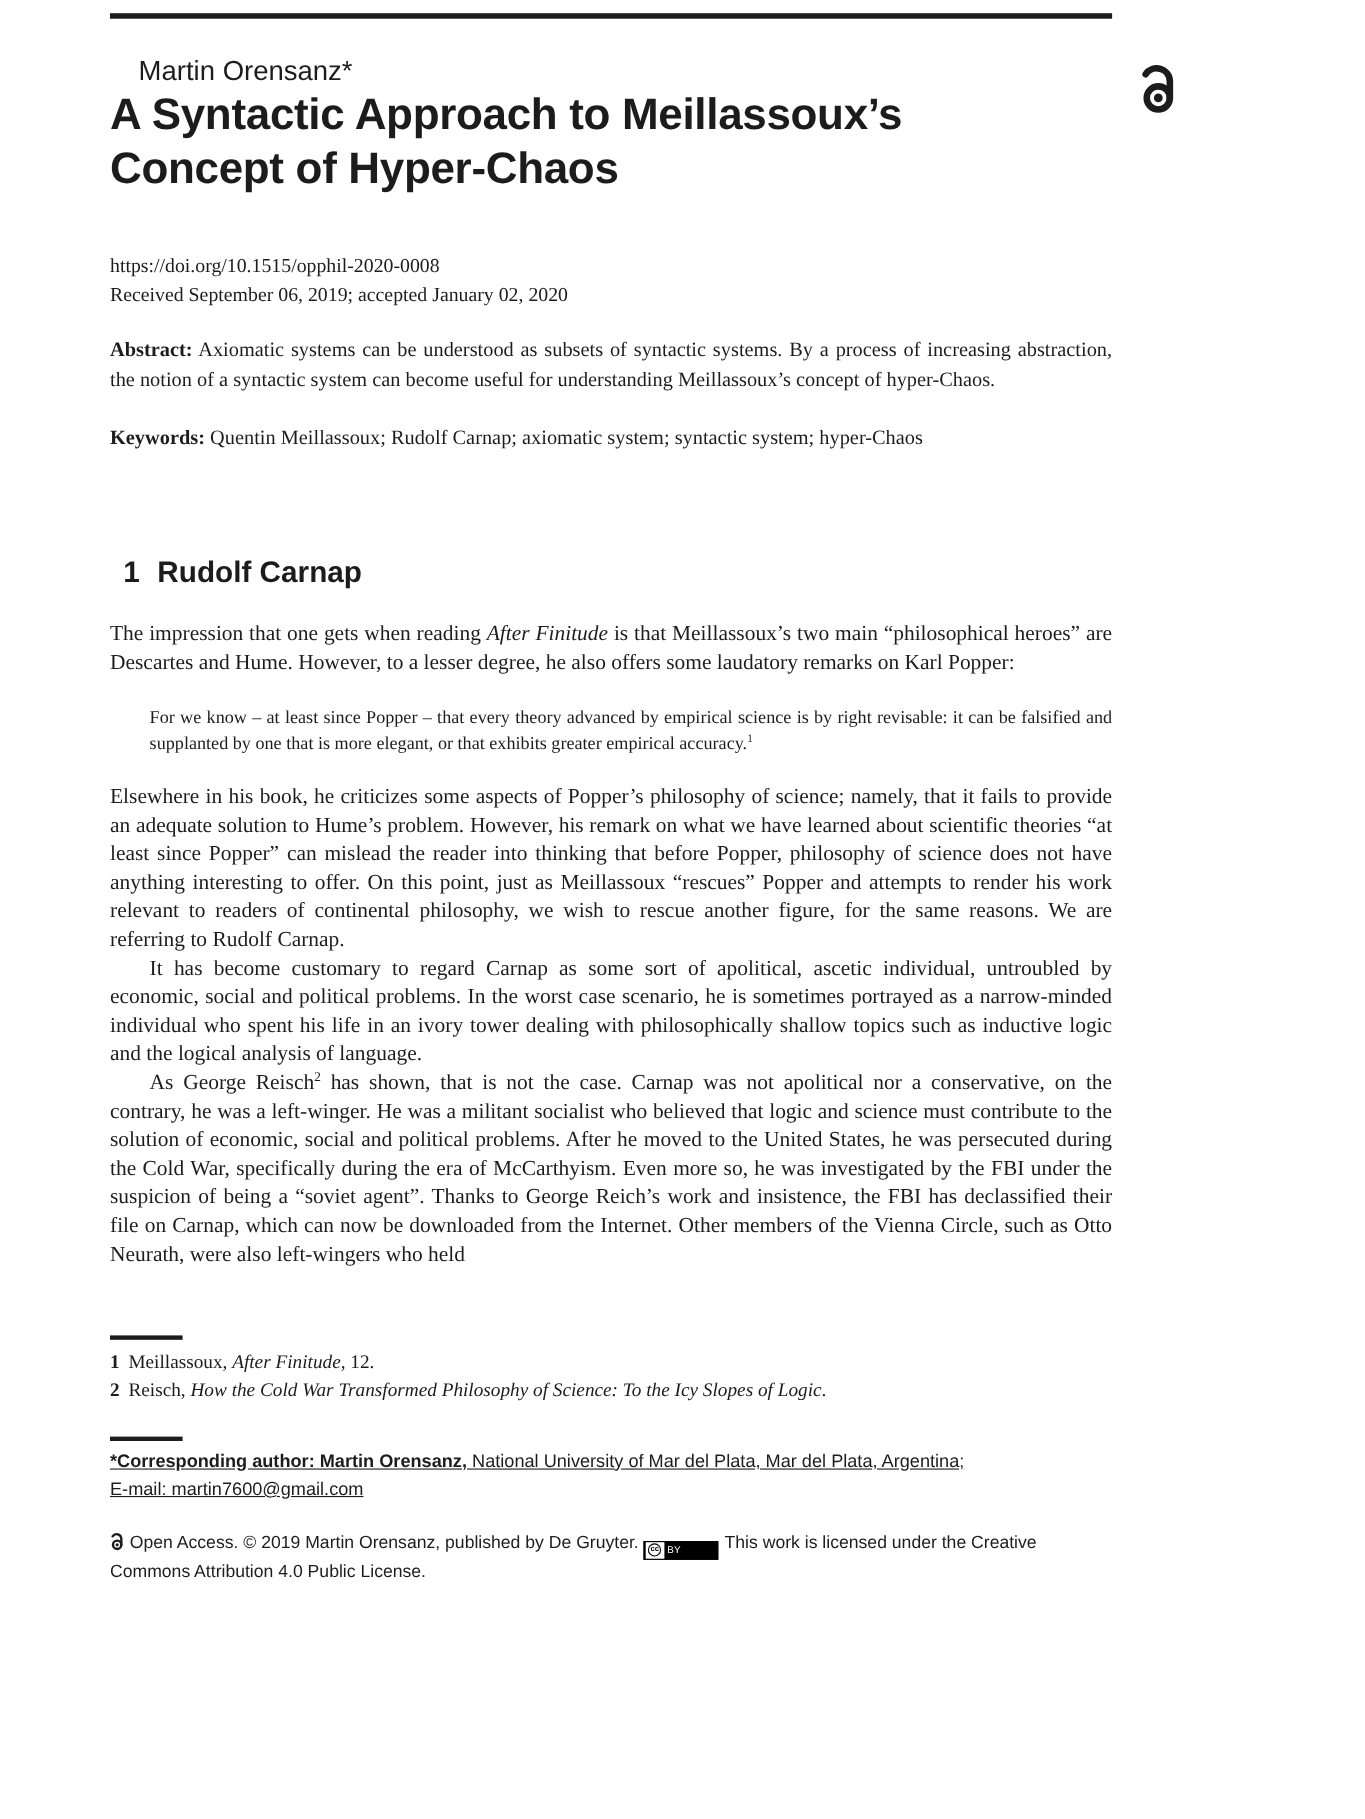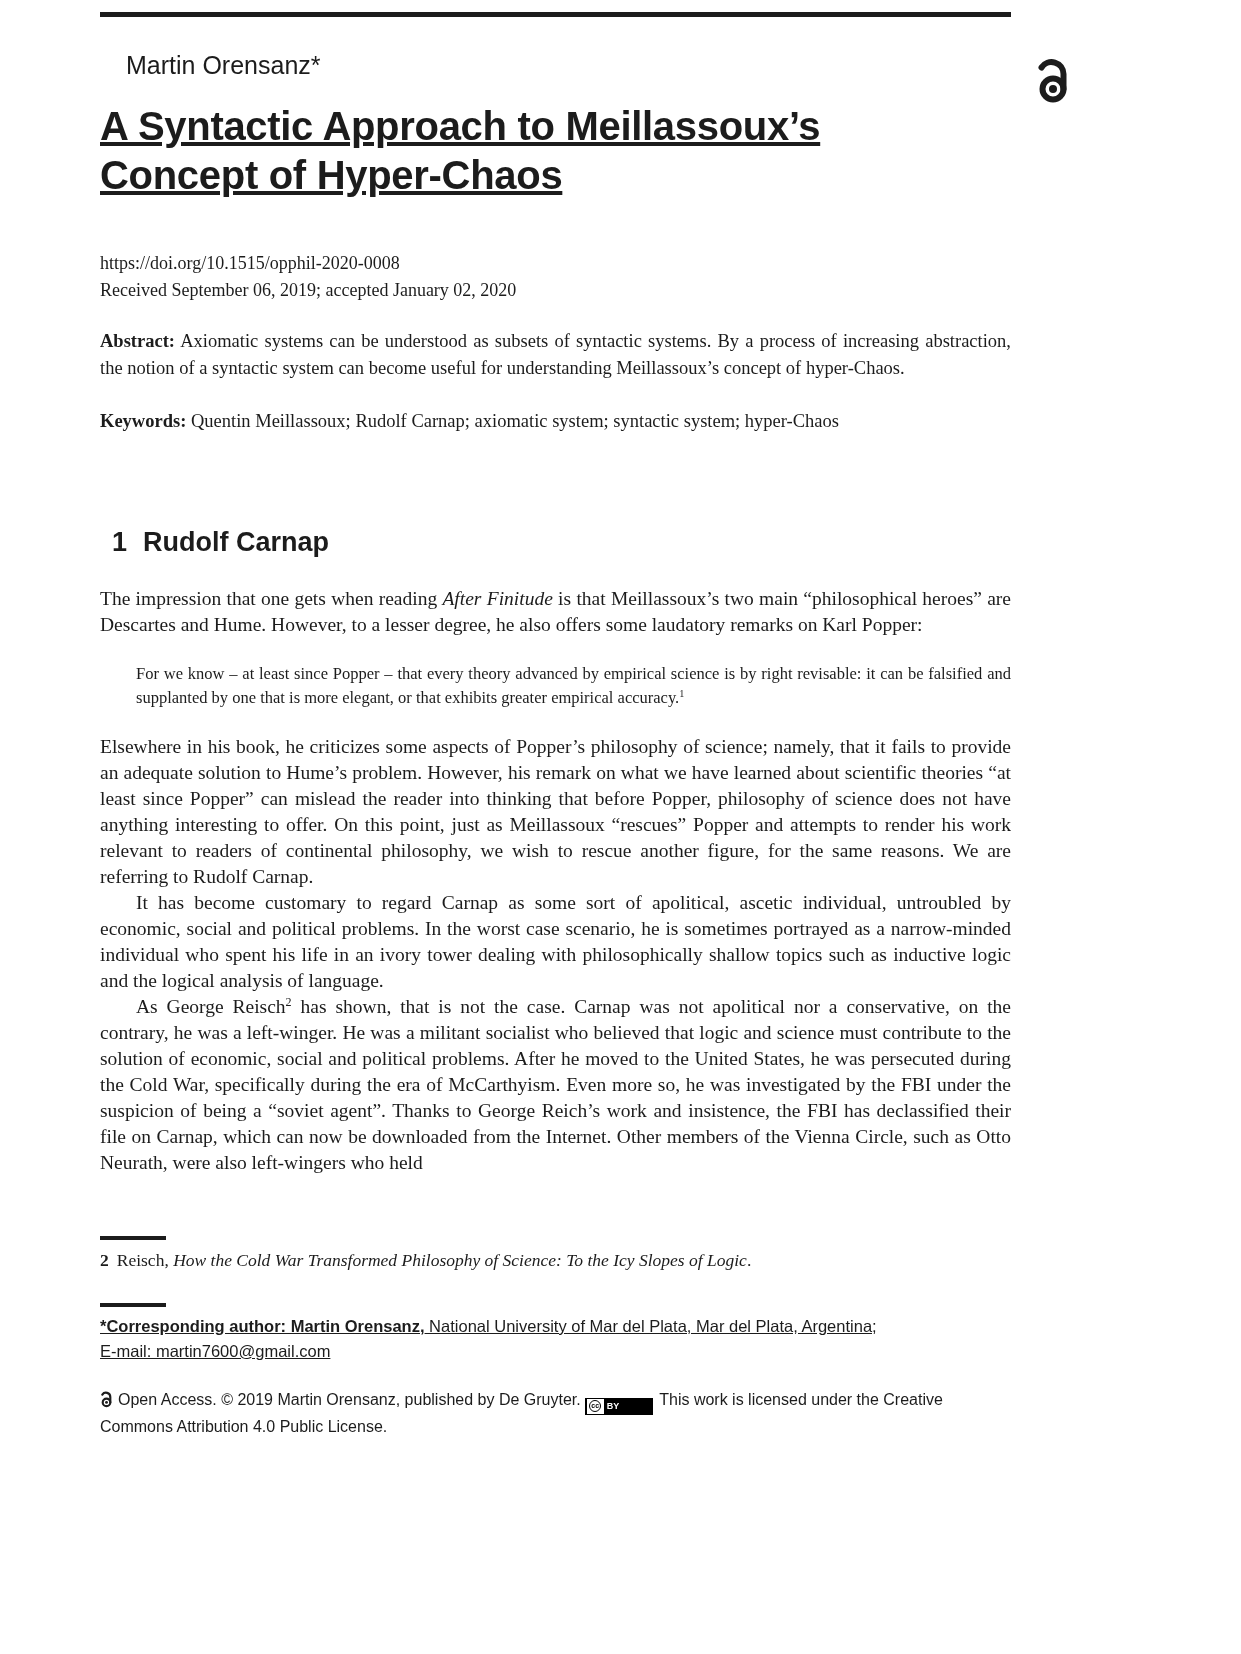--- a/index.html
+++ b/index.html
@@ -119,40 +119,40 @@
     display: inline-flex; align-items: center; justify-content: center;
     border-radius: 0;
   }
   .cc-badge .cc-mark span {
     border: 1px solid #000; border-radius: 50%;
     width: 12px; height: 12px;
     display: inline-flex; align-items: center; justify-content: center;
     font-size: 7px; letter-spacing: 0;
   }
   .cc-badge .cc-by {
-    color: #fff; font-size: 9px; font-weight: bold;
+    color: #fff; font-size: 9px; font-weight: normal;
     padding: 0 3px 0 2px;
   }
   .cc-badge .cc-fill { width: 30px; height: 15px; background: #000; }
 </style>
 </head>
 <body>
 
 <svg class="oa-icon-top" viewBox="0 0 36 44" xmlns="http://www.w3.org/2000/svg">
   <circle cx="18" cy="30" r="10.5" fill="none" stroke="#1c1c1c" stroke-width="6"></circle>
   <circle cx="18" cy="30" r="4" fill="#1c1c1c"></circle>
   <path d="M28.5 30 L28.5 15 A12 12 0 0 0 6.5 8.5" fill="none" stroke="#1c1c1c" stroke-width="6" stroke-linecap="round"></path>
 </svg>
 
 <div class="page">
 
   <div class="head-rule"></div>
 
   <div class="author">Martin Orensanz*</div>
-  <h1 class="article-title" style="margin:22px 0 0 0;text-decoration:underline;">
+  <h1 class="article-title" style="margin:0 0 0 0;">
     <span>A Syntactic Approach to Meillassoux’s</span><br>
     <span>Concept of Hyper-Chaos</span>
   </h1>
 
   <div class="doi-block">
     <div>https://doi.org/10.1515/opphil-2020-0008</div>
     <div>Received September 06, 2019; accepted January 02, 2020</div>
   </div>
 
   <div class="abstract">
@@ -180,20 +180,23 @@
 
     <p>Elsewhere in his book, he criticizes some aspects of Popper’s philosophy of science; namely, that it fails to provide an adequate solution to Hume’s problem. However, his remark on what we have learned about scientific theories “at least since Popper” can mislead the reader into thinking that before Popper, philosophy of science does not have anything interesting to offer. On this point, just as Meillassoux “rescues” Popper and attempts to render his work relevant to readers of continental philosophy, we wish to rescue another figure, for the same reasons. We are referring to Rudolf Carnap.</p>
     <p class="indent">It has become customary to regard Carnap as some sort of apolitical, ascetic individual, untroubled by economic, social and political problems. In the worst case scenario, he is sometimes portrayed as a narrow-minded individual who spent his life in an ivory tower dealing with philosophically shallow topics such as inductive logic and the logical analysis of language.</p>
     <p class="indent">
       <span>As George Reisch</span><sup>2</sup><span> has shown, that is not the case. Carnap was not apolitical nor a conservative, on the contrary, he was a left-winger. He was a militant socialist who believed that logic and science must contribute to the solution of economic, social and political problems. After he moved to the United States, he was persecuted during the Cold War, specifically during the era of McCarthyism. Even more so, he was investigated by the FBI under the suspicion of being a “soviet agent”. Thanks to George Reich’s work and insistence, the FBI has declassified their file on Carnap, which can now be downloaded from the Internet. Other members of the Vienna Circle, such as Otto Neurath, were also left-wingers who held</span>
     </p>
   </div>
 
   <div class="footnote-rule"></div>
   <div class="footnotes">
+    <div>
+      <span class="fn-num">1</span><span>Meillassoux, </span><em>After Finitude</em><span>, 12.</span>
+    </div>
     <div>
       <span class="fn-num">2</span><span>Reisch, </span><em>How the Cold War Transformed Philosophy of Science: To the Icy Slopes of Logic</em><span>.</span>
     </div>
   </div>
 
   <div class="corr-rule"></div>
   <div class="correspondence">
     <div>
       <span class="corr-bold">*Corresponding author: Martin Orensanz,</span><span> National University of Mar del Plata, Mar del Plata, Argentina;</span>
     </div>

